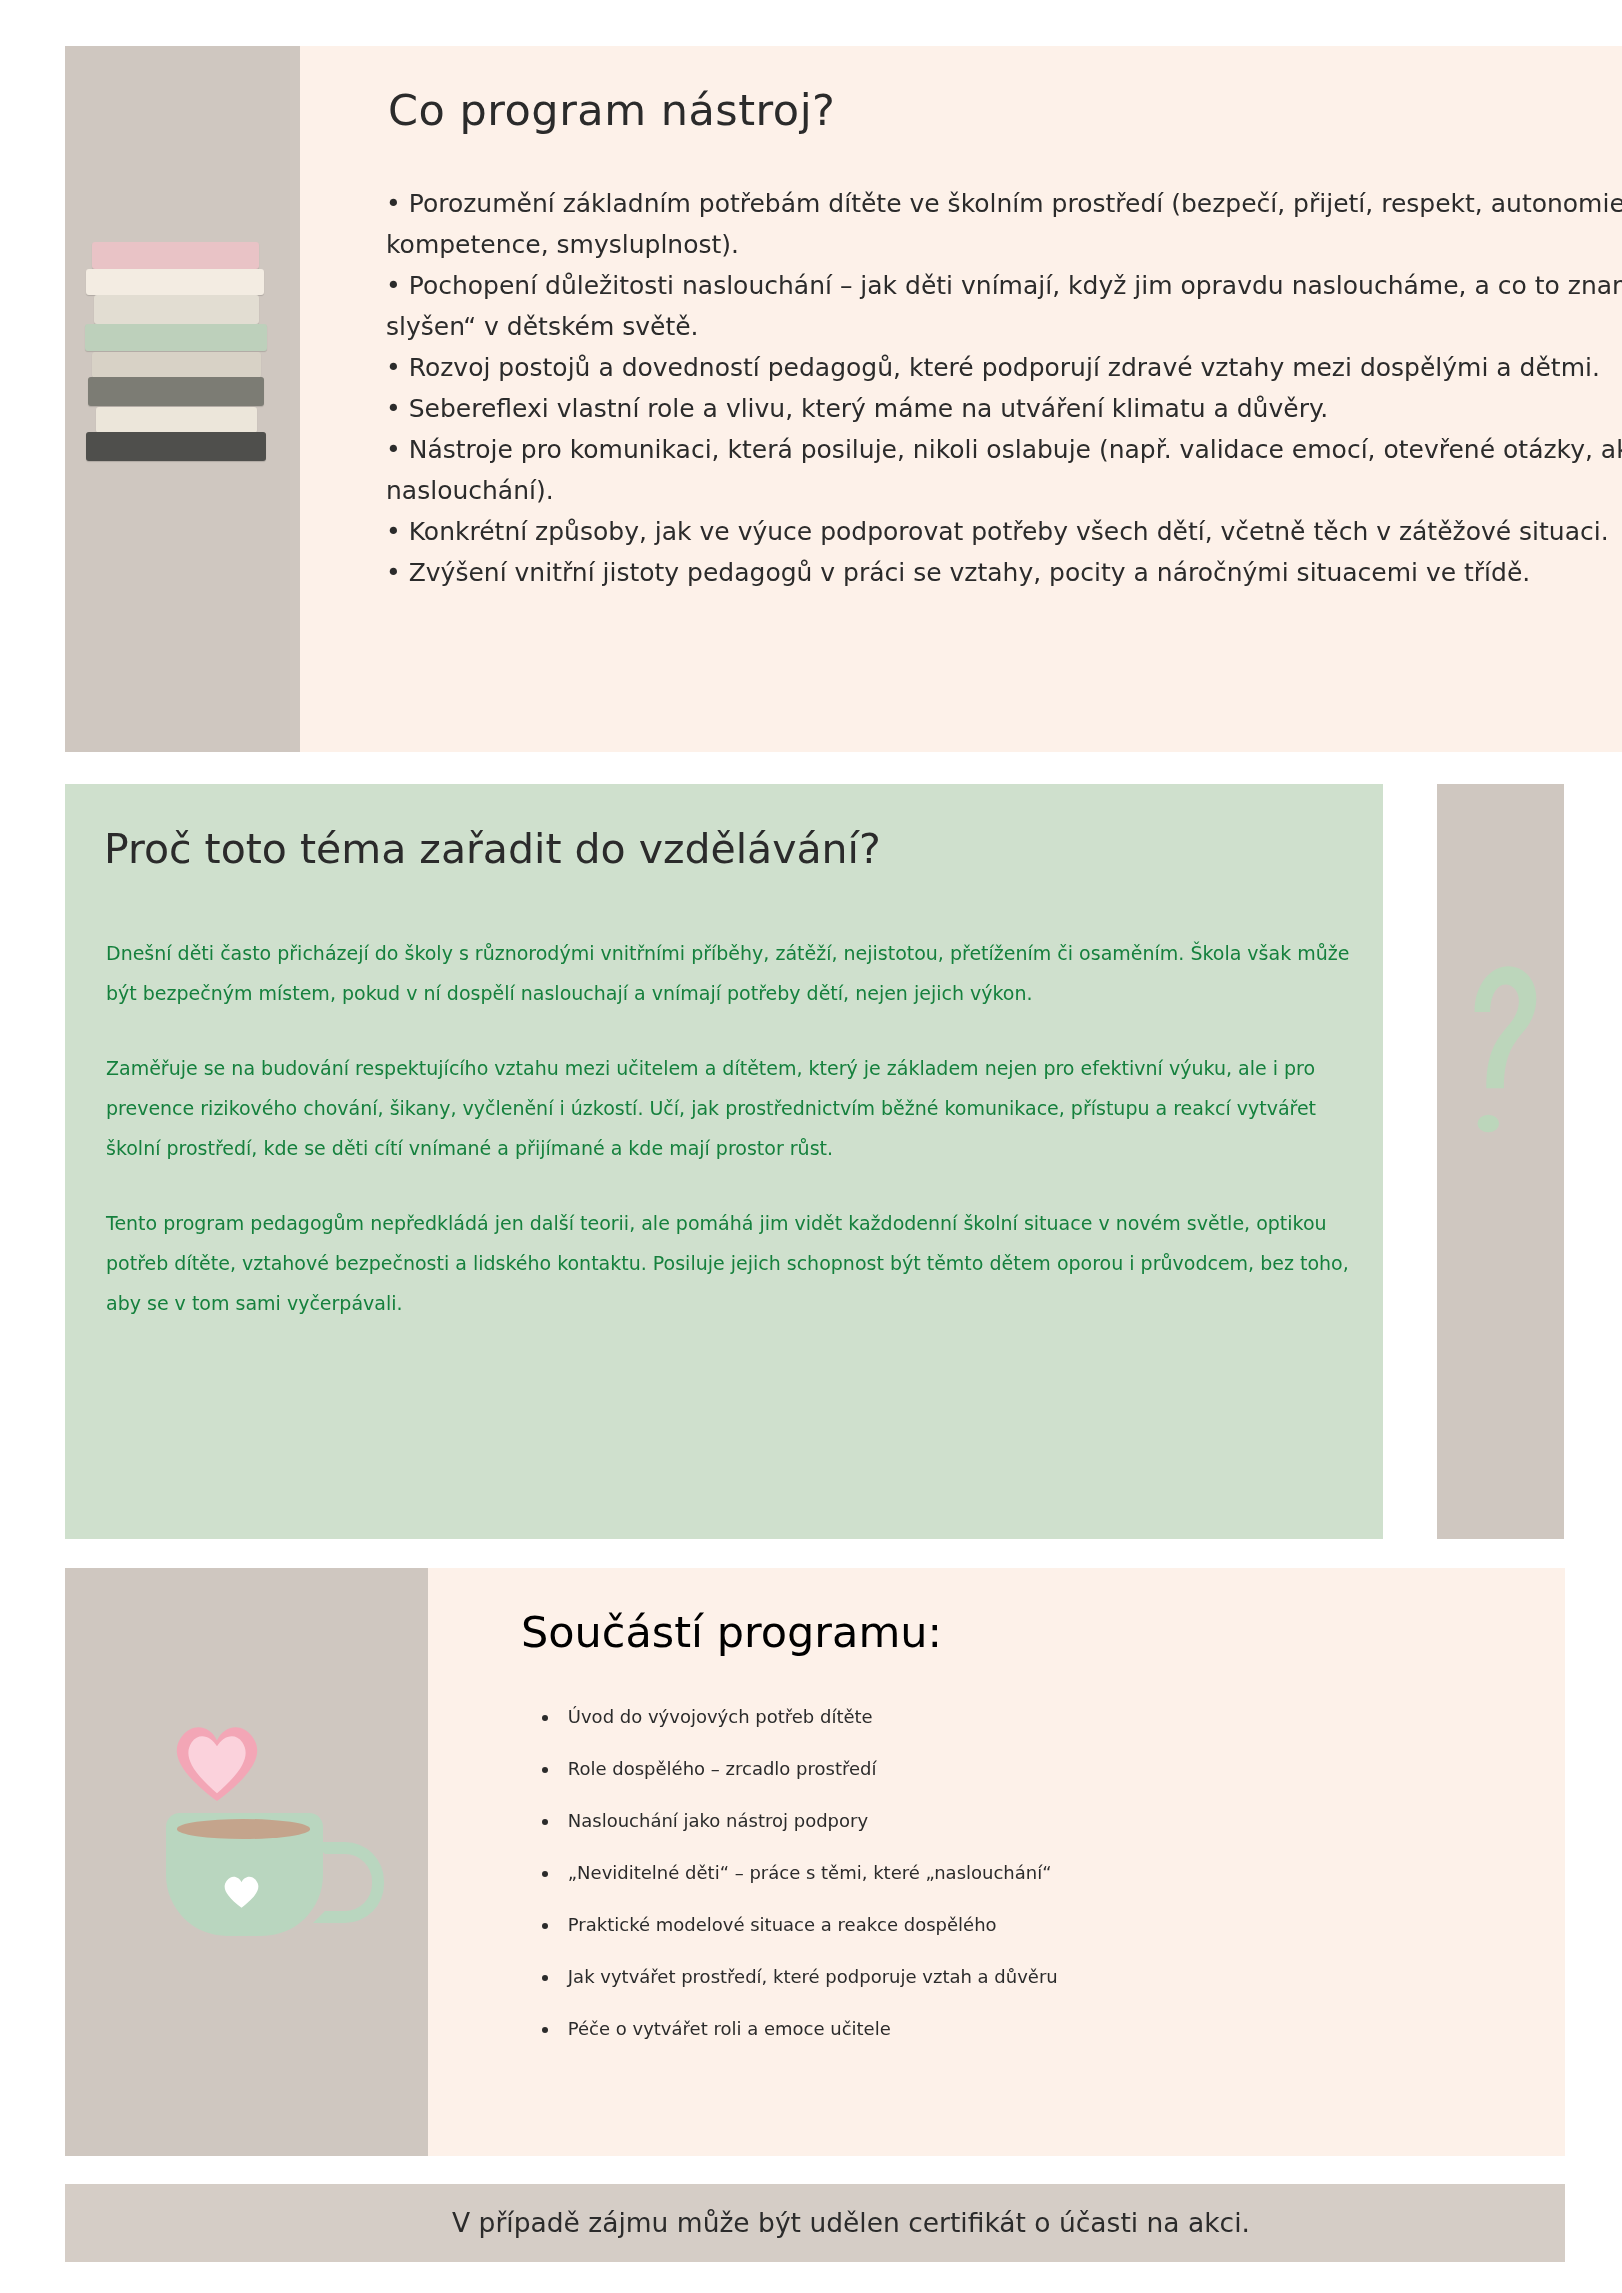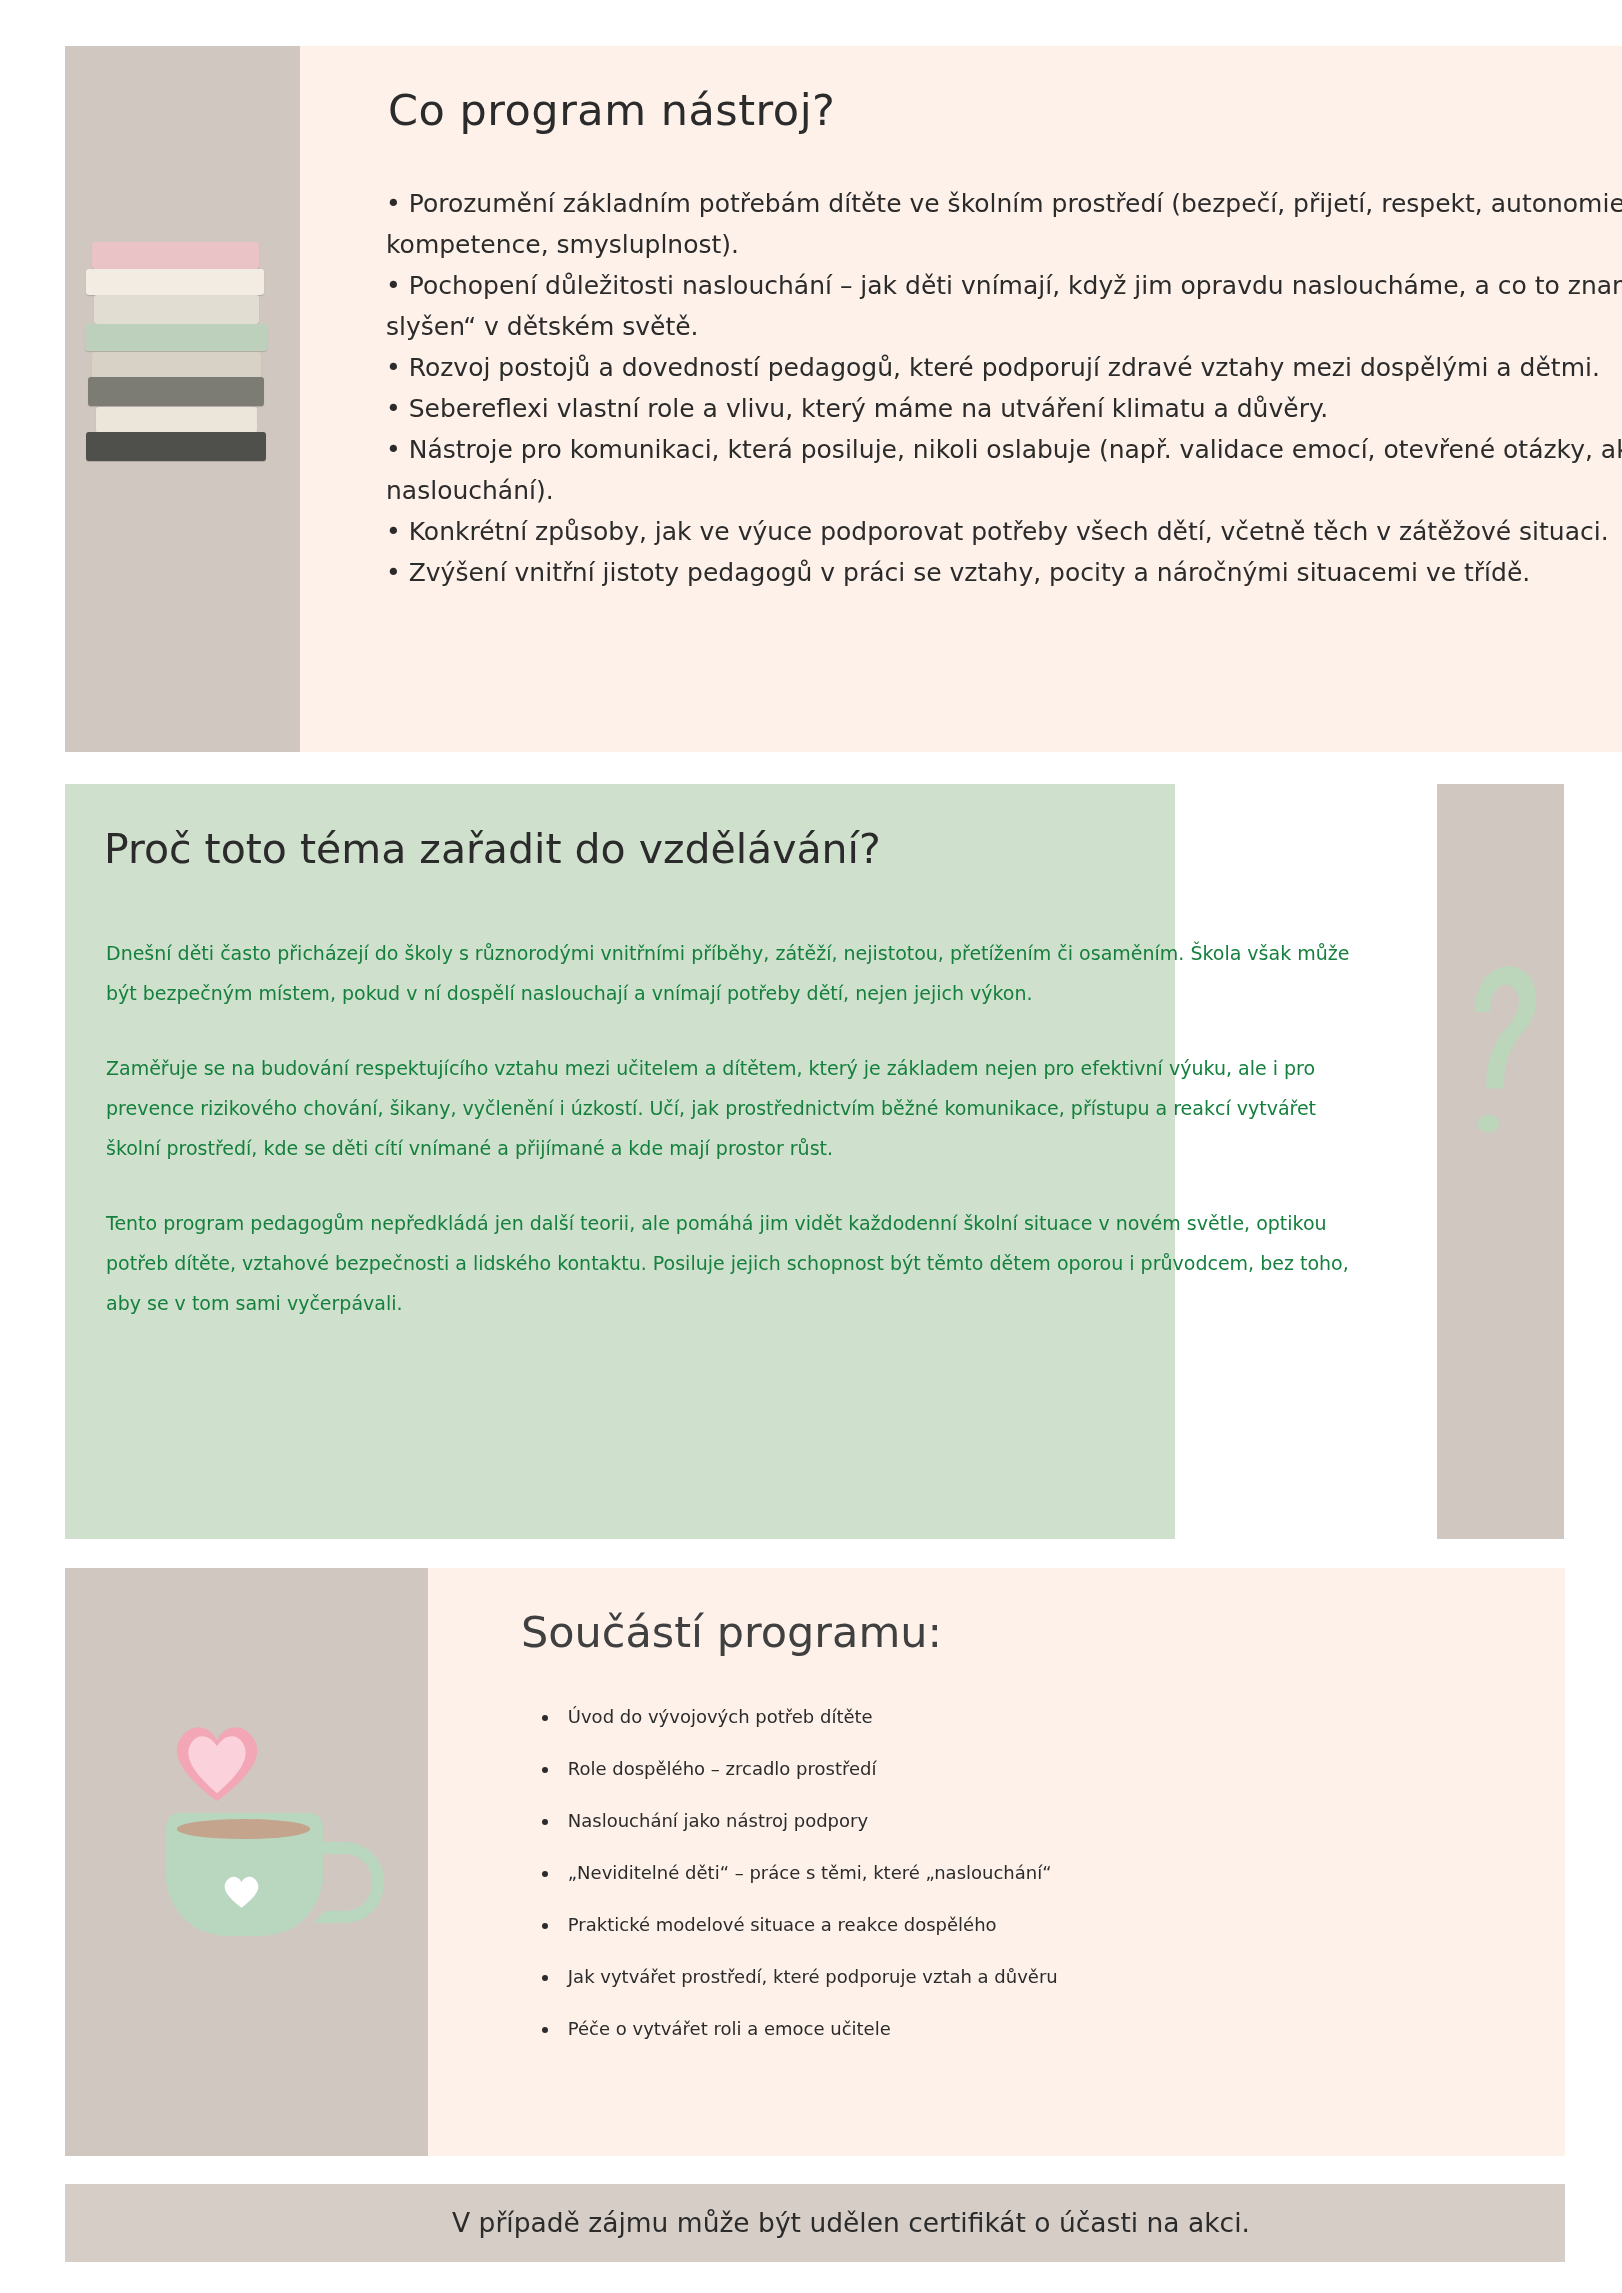--- a/index.html
+++ b/index.html
@@ -85,21 +85,21 @@
     position: absolute;
     left: 65px;
     top: 784px;
     width: 1500px;
     height: 755px;
   }
   #why-text-panel {
     position: absolute;
     left: 0;
     top: 0;
-    width: 1110px;
+    width: 1318px;
     height: 755px;
     background: #cfe0cd;
   }
   #why-image-panel {
     position: absolute;
     left: 1372px;
     top: 0;
     width: 127px;
     height: 755px;
     background: #cfc7c0;
@@ -157,21 +157,21 @@
     top: 0;
     width: 1137px;
     height: 588px;
     background: #fdf1e9;
   }
   #contents-title {
     position: absolute;
     left: 93px;
     top: 39px;
     font-size: 43px;
-    color: #404040;
+    color: #000000;
     font-weight: 400;
   }
   #contents-list {
     position: absolute;
     left: 93px;
     top: 123px;
     width: 980px;
     font-size: 18px;
     line-height: 52px;
     color: #2b2b2b;

